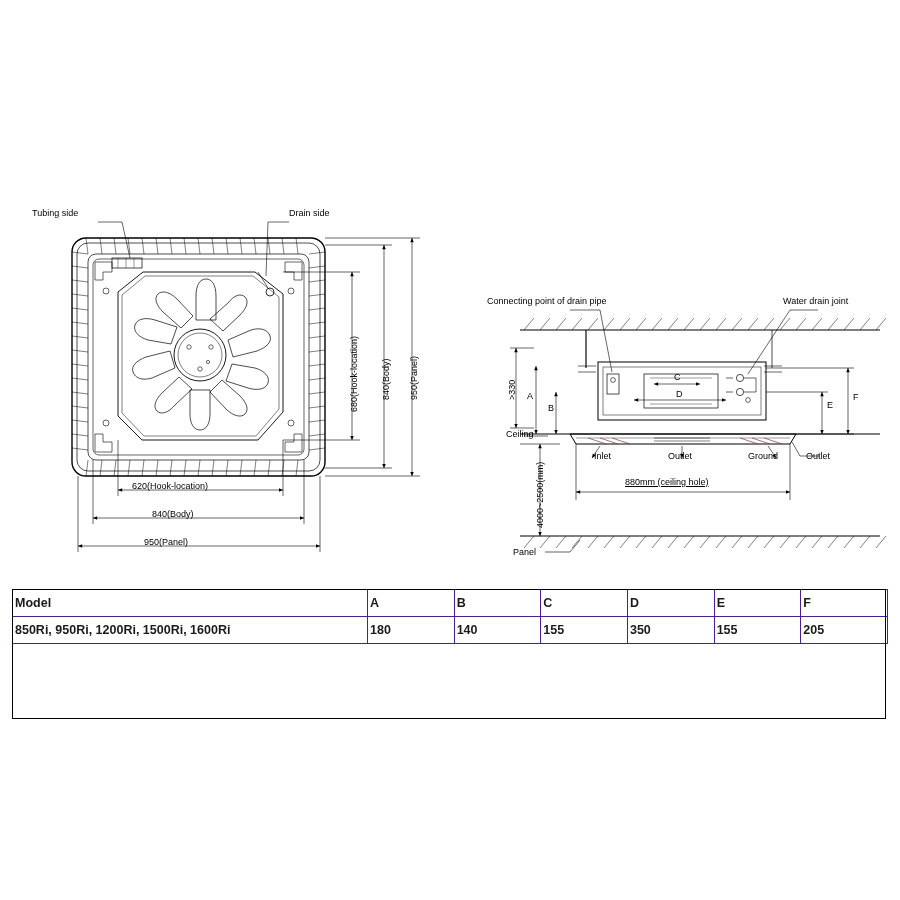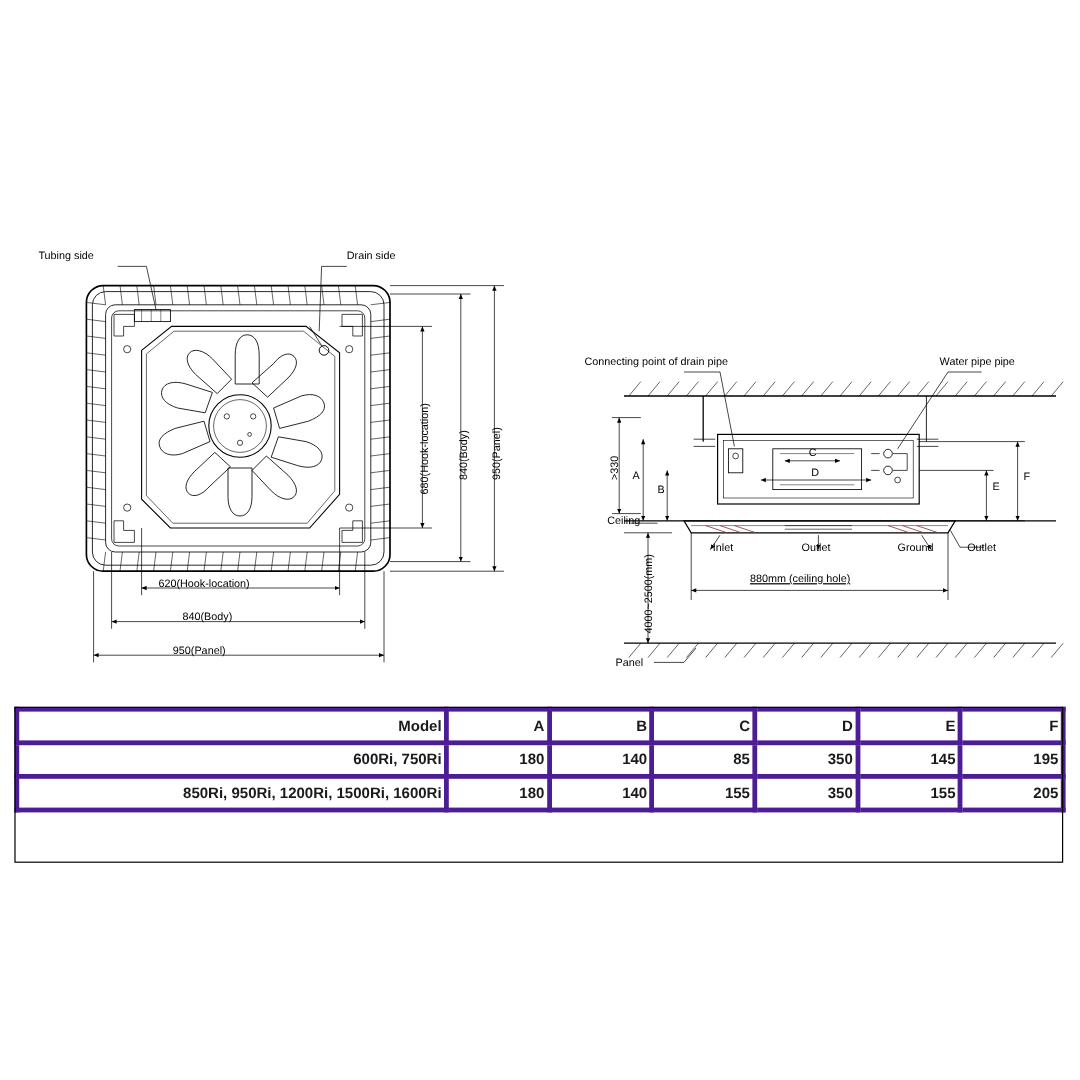--- a/index.html
+++ b/index.html
@@ -35,22 +35,22 @@
   
   #spec-table {
     position: absolute;
     left: 12px;
     top: 589px;
     width: 876px;
     border-collapse: collapse;
     font-size: 12.5px;
   }
   #spec-table th, #spec-table td {
-    border: 4px solid #4c1d95;
-    text-align: right;
+    border: 1px solid #4c1d95;
+    text-align: left;
     padding: 5px 2px;
     font-weight: bold;
     color: #1a1a1a;
   }
   #spec-table th:first-child, #spec-table td:first-child {
     width: 350px;
   }
   #spec-table th { font-weight: bold; }
   #spec-table tr { height: 27px; }
   #table-frame {
@@ -269,21 +269,21 @@
   <div class="lbl rot" style="left:382px; top:400px;">840(Body)</div>
   <div class="lbl rot" style="left:410px; top:400px;">950(Panel)</div>
 
   <div class="lbl" style="left:132px; top:482px;">620(Hook-location)</div>
   <div class="lbl" style="left:152px; top:510px;">840(Body)</div>
   <div class="lbl" style="left:144px; top:538px;">950(Panel)</div>
 </div>
 
 <div>
   <div class="lbl" style="left:487px; top:297px;">Connecting point of drain pipe</div>
-  <div class="lbl" style="left:783px; top:297px;">Water pipe pipe</div>
+  <div class="lbl" style="left:783px; top:297px;">Water drain joint</div>
   <div class="lbl" style="left:489px; top:430px;padding-left:17px;">Ceiling</div>
   <div class="lbl" style="left:513px; top:548px;">Panel</div>
   <div class="lbl" style="left:806px; top:452px;">Outlet</div>
   <div class="lbl" style="left:578px; top:452px;margin-left:16px;">Inlet</div>
   <div class="lbl" style="left:668px; top:452px;">Outlet</div>
   <div class="lbl" style="left:748px; top:452px;">Ground</div>
 
   <div class="lbl rot" style="left:508px; top:400px;">&gt;330</div>
   <div class="lbl rot" style="left:536px; top:528px;">4000~2500(mm)</div>
   <div class="lbl" style="left:625px; top:478px;text-decoration:underline;">880mm (ceiling hole)</div>
@@ -303,29 +303,20 @@
       <th>A</th>
       <th>B</th>
       <th>C</th>
       <th>D</th>
       <th>E</th>
       <th>F</th>
     </tr>
   </thead>
   <tbody>
     <tr>
-      <td>600Ri, 750Ri</td>
-      <td>180</td>
-      <td>140</td>
-      <td>85</td>
-      <td>350</td>
-      <td>145</td>
-      <td>195</td>
-    </tr>
-    <tr>
       <td>850Ri, 950Ri, 1200Ri, 1500Ri, 1600Ri</td>
       <td>180</td>
       <td>140</td>
       <td>155</td>
       <td>350</td>
       <td>155</td>
       <td>205</td>
     </tr>
   </tbody>
 </table>

